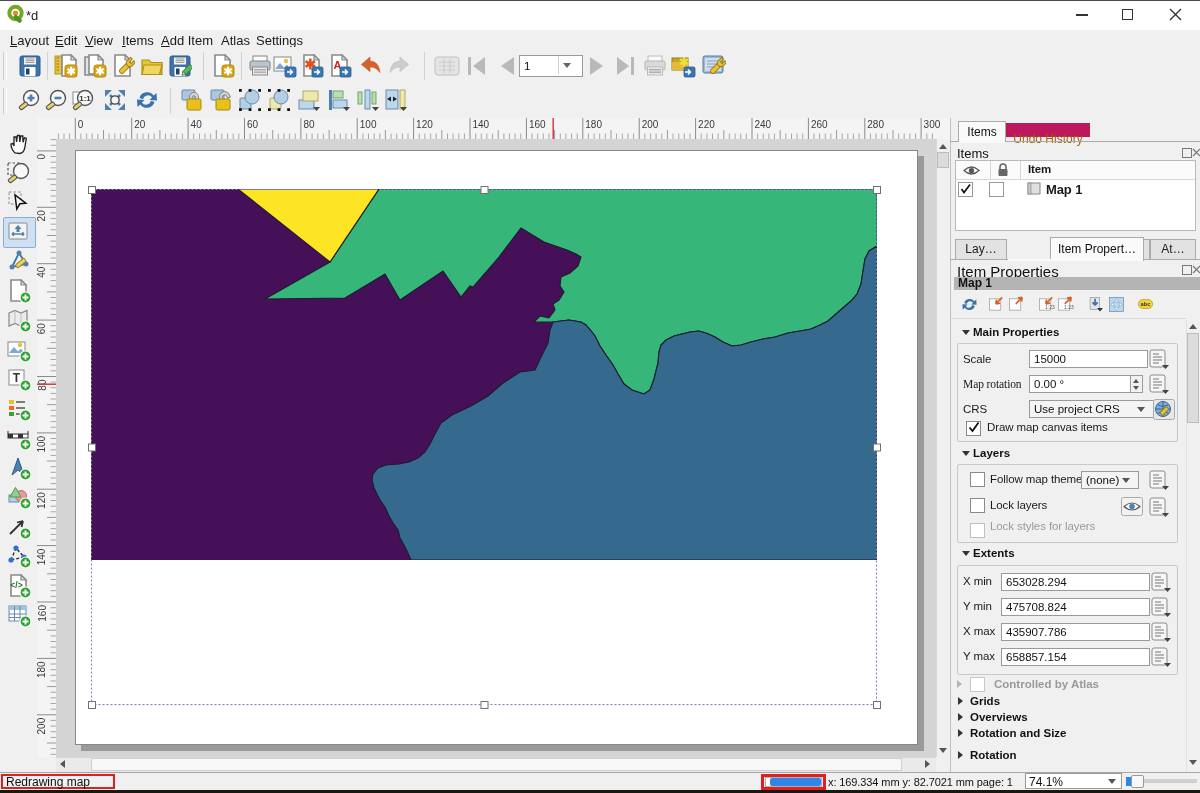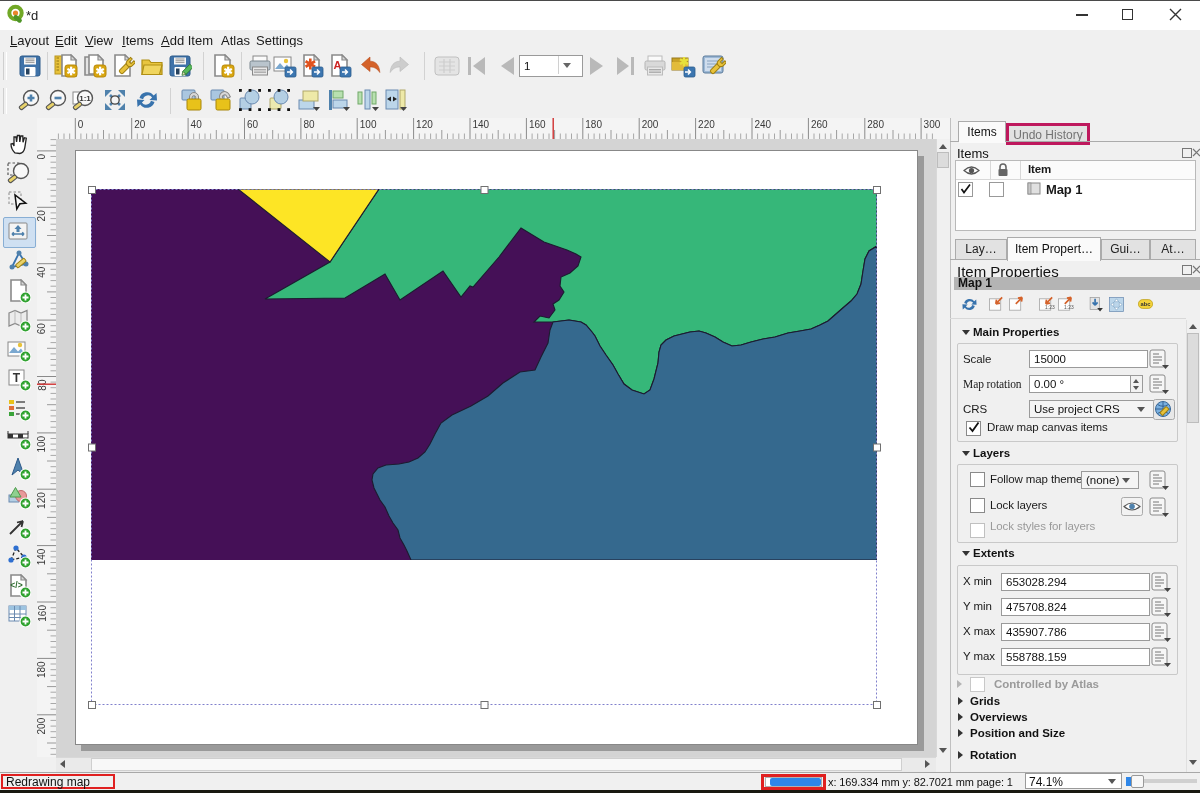--- a/index.html
+++ b/index.html
@@ -700,21 +700,21 @@
 <div class="abs" style="left:936px;top:139px;width:14px;height:618px;background:#f0f0f0;border-left:1px solid #d8d8d8;"></div>
 <div class="arrow-d" style="left:939px;top:144px;border-top:5px solid #555;transform:rotate(180deg);"></div>
 <div class="abs" style="left:937px;top:152px;width:12px;height:16px;background:#dcdcdc;border:1px solid #bdbdbd;box-sizing:border-box;"></div>
 <div class="arrow-d" style="left:939px;top:748px;border-top:5px solid #555;"></div>
 <div class="abs" style="left:56px;top:757px;width:880px;height:14px;background:#eaeaea;border-top:1px solid #d8d8d8;"></div>
 <div class="arrow-r" style="left:60px;top:760px;border-left:5px solid #555;transform:rotate(180deg);"></div>
 <div class="abs" style="left:91px;top:758px;width:811px;height:13px;background:#f8f8f8;border:1px solid #cfcfcf;box-sizing:border-box;"></div>
 <div class="arrow-r" style="left:925px;top:760px;border-left:5px solid #555;"></div>
 <div class="abs" style="left:950px;top:118px;width:250px;height:654px;background:#f0f0f0;border-left:1px solid #c0c0c0;box-sizing:border-box;"></div>
 <div class="abs" style="left:958px;top:121px;width:48px;height:21px;background:#fafafa;border:1px solid #ababab;border-bottom:none;box-sizing:border-box;font-size:12px;color:#111;text-align:center;line-height:20px;z-index:3;">Items</div>
-<div class="abs" style="left:1006px;top:123px;width:84px;height:22px;background:#e2e2e2;border:3px solid #be185d;box-sizing:border-box;font-size:12px;color:#737373;text-align:center;line-height:18px;">Undo History</div>
+<div class="abs" style="left:1006px;top:123px;width:84px;height:14px;background:#e2e2e2;border:7px solid #be185d;box-sizing:border-box;font-size:12px;color:#a16207;text-align:center;line-height:18px;">Undo History</div>
 <div class="abs" style="left:950px;top:141px;width:250px;height:1px;background:#ababab;z-index:1;"></div>
 <div class="abs" style="left:959px;top:141px;width:46px;height:2px;background:#fafafa;z-index:4;"></div>
 <div class="abs" style="left:957px;top:146px;font-size:13px;color:#111;">Items</div>
 <div class="abs" style="left:1182px;top:148px;width:8px;height:8px;border:1px solid #777;"></div>
 <svg class="abs" style="left:1192px;top:148px" width="9" height="9" viewBox="0 0 9 9">
     <path d="M1,1 L8,8 M8,1 L1,8" stroke="#777" stroke-width="1.2"></path>
   </svg>
 <div class="abs" style="left:955px;top:160px;width:241px;height:71px;background:#fff;border:1px solid #b9b9b9;box-sizing:border-box;"></div>
 <div class="abs" style="left:956px;top:161px;width:239px;height:18px;background:#fbfbfb;border-bottom:1px solid #d8d8d8;"></div>
 <div class="abs" style="left:990px;top:161px;width:1px;height:18px;background:#d8d8d8;"></div>
@@ -732,21 +732,21 @@
 <svg class="abs" style="left:959px;top:182px" width="13" height="13" viewBox="0 0 13 13">
     <path d="M2.5,7 L5,10.5 L11,2.5" fill="none" stroke="#111" stroke-width="1.7"></path>
   </svg>
 <div class="abs" style="left:989px;top:182px;width:13px;height:13px;background:#fff;border:1px solid #999;"></div>
 <svg class="abs" style="left:1027px;top:181px" width="15" height="15" viewBox="0 0 15 15">
     <rect x="1" y="2" width="12" height="11" fill="#e0e0e0" stroke="#888"></rect>
     <rect x="1" y="2" width="3" height="11" fill="#c8c8c8" stroke="#888" stroke-width="0.7"></rect>
   </svg>
 <div class="abs lbl" style="left:1046px;top:182px;font-weight:bold;font-size:13px;">Map 1</div>
 <div class="abs" style="left:955px;top:239px;width:52px;height:21px;background:#e2e2e2;border:1px solid #ababab;box-sizing:border-box;font-size:12px;color:#222;text-align:center;line-height:19px;">Lay…</div>
-<div class="abs" style="left:1007px;top:237px;width:94px;height:24px;background:#fafafa;border:1px solid #ababab;border-bottom:none;box-sizing:border-box;font-size:12px;color:#111;text-align:center;line-height:22px;z-index:3;">Item Propert…</div>
+<div class="abs" style="left:1050px;top:237px;width:94px;height:24px;background:#fafafa;border:1px solid #ababab;border-bottom:none;box-sizing:border-box;font-size:12px;color:#111;text-align:center;line-height:22px;z-index:3;">Item Propert…</div>
 <div class="abs" style="left:1101px;top:239px;width:49px;height:21px;background:#e2e2e2;border:1px solid #ababab;box-sizing:border-box;font-size:12px;color:#222;text-align:center;line-height:19px;">Gui…</div>
 <div class="abs" style="left:1150px;top:239px;width:46px;height:21px;background:#e2e2e2;border:1px solid #ababab;box-sizing:border-box;font-size:12px;color:#222;text-align:center;line-height:19px;">At…</div>
 <div class="abs" style="left:950px;top:259px;width:250px;height:1px;background:#ababab;z-index:1;"></div>
 <div class="abs" style="left:1008px;top:259px;width:92px;height:2px;background:#fafafa;z-index:4;"></div>
 <div class="abs" style="left:957px;top:263px;font-size:15px;color:#111;">Item Properties</div>
 <div class="abs" style="left:1182px;top:265px;width:8px;height:8px;border:1px solid #777;"></div>
 <svg class="abs" style="left:1192px;top:265px" width="9" height="9" viewBox="0 0 9 9">
     <path d="M1,1 L8,8 M8,1 L1,8" stroke="#777" stroke-width="1.2"></path>
   </svg>
 <div class="abs" style="left:954px;top:277px;width:246px;height:13px;background:#b4b4b4;"></div>
@@ -865,35 +865,35 @@
     <path d="M13,16 h7 l-3.5,4 z" fill="#444"></path>
   </svg>
 <div class="abs lbl" style="left:963px;top:625px;">X max</div>
 <div class="inp" style="left:1001px;top:623px;width:143px;height:16px;">435907.786</div>
 <svg class="abs" style="left:1151px;top:622px" width="22" height="22" viewBox="0 0 22 22">
     <rect x="1" y="1" width="15" height="17" rx="2" fill="#f6f6f6" stroke="#8a8a8a"></rect>
     <path d="M4,5 h6 M4,8 h9 M4,11 h9 M4,14 h6" stroke="#777" stroke-width="1.2"></path>
     <path d="M13,16 h7 l-3.5,4 z" fill="#444"></path>
   </svg>
 <div class="abs lbl" style="left:963px;top:650px;">Y max</div>
-<div class="inp" style="left:1001px;top:648px;width:143px;height:16px;">558788.159</div>
+<div class="inp" style="left:1001px;top:648px;width:143px;height:16px;">658857.154</div>
 <svg class="abs" style="left:1151px;top:647px" width="22" height="22" viewBox="0 0 22 22">
     <rect x="1" y="1" width="15" height="17" rx="2" fill="#f6f6f6" stroke="#8a8a8a"></rect>
     <path d="M4,5 h6 M4,8 h9 M4,11 h9 M4,14 h6" stroke="#777" stroke-width="1.2"></path>
     <path d="M13,16 h7 l-3.5,4 z" fill="#444"></path>
   </svg>
 <div class="arrow-r" style="left:957px;top:680px;border-left-color:#b5b5b5;"></div>
 <div class="cb" style="left:970px;top:677px;border-color:#c8c8c8;"></div>
 <div class="hdr" style="left:994px;top:678px;color:#9a9a9a;">Controlled by Atlas</div>
 <div class="arrow-r" style="left:958px;top:697px;border-left-color:#333;"></div>
 <div class="hdr" style="left:970px;top:695px;">Grids</div>
 <div class="arrow-r" style="left:958px;top:713px;border-left-color:#333;"></div>
 <div class="hdr" style="left:970px;top:711px;">Overviews</div>
 <div class="arrow-r" style="left:958px;top:729px;border-left-color:#333;"></div>
-<div class="hdr" style="left:970px;top:727px;">Position and Size</div>
+<div class="hdr" style="left:970px;top:727px;">Rotation and Size</div>
 <div class="arrow-r" style="left:958px;top:751px;border-left-color:#333;"></div>
 <div class="hdr" style="left:970px;top:749px;">Rotation</div>
 <div class="abs" style="left:1186px;top:320px;width:14px;height:452px;background:#f0f0f0;border-left:1px solid #e0e0e0;"></div>
 <div class="arrow-d" style="left:1189px;top:324px;border-top:5px solid #555;transform:rotate(180deg);"></div>
 <div class="abs" style="left:1187px;top:333px;width:12px;height:90px;background:#dcdcdc;border:1px solid #bdbdbd;box-sizing:border-box;"></div>
 <div class="arrow-d" style="left:1189px;top:760px;border-top:5px solid #555;"></div>
 <div class="abs" style="left:0;top:772px;width:1200px;height:18px;background:#f0f0f0;border-top:1px solid #a8a8a8;box-sizing:border-box;"></div>
 <div class="abs" style="left:1px;top:774px;width:114px;height:15px;border:2px solid #e02020;box-sizing:border-box;"></div>
 <div class="abs" style="left:6px;top:775px;font-size:12px;color:#111;">Redrawing map</div>
 <div class="abs" style="left:761px;top:774px;width:65px;height:16px;border:3px solid #e02020;box-sizing:border-box;"></div>

